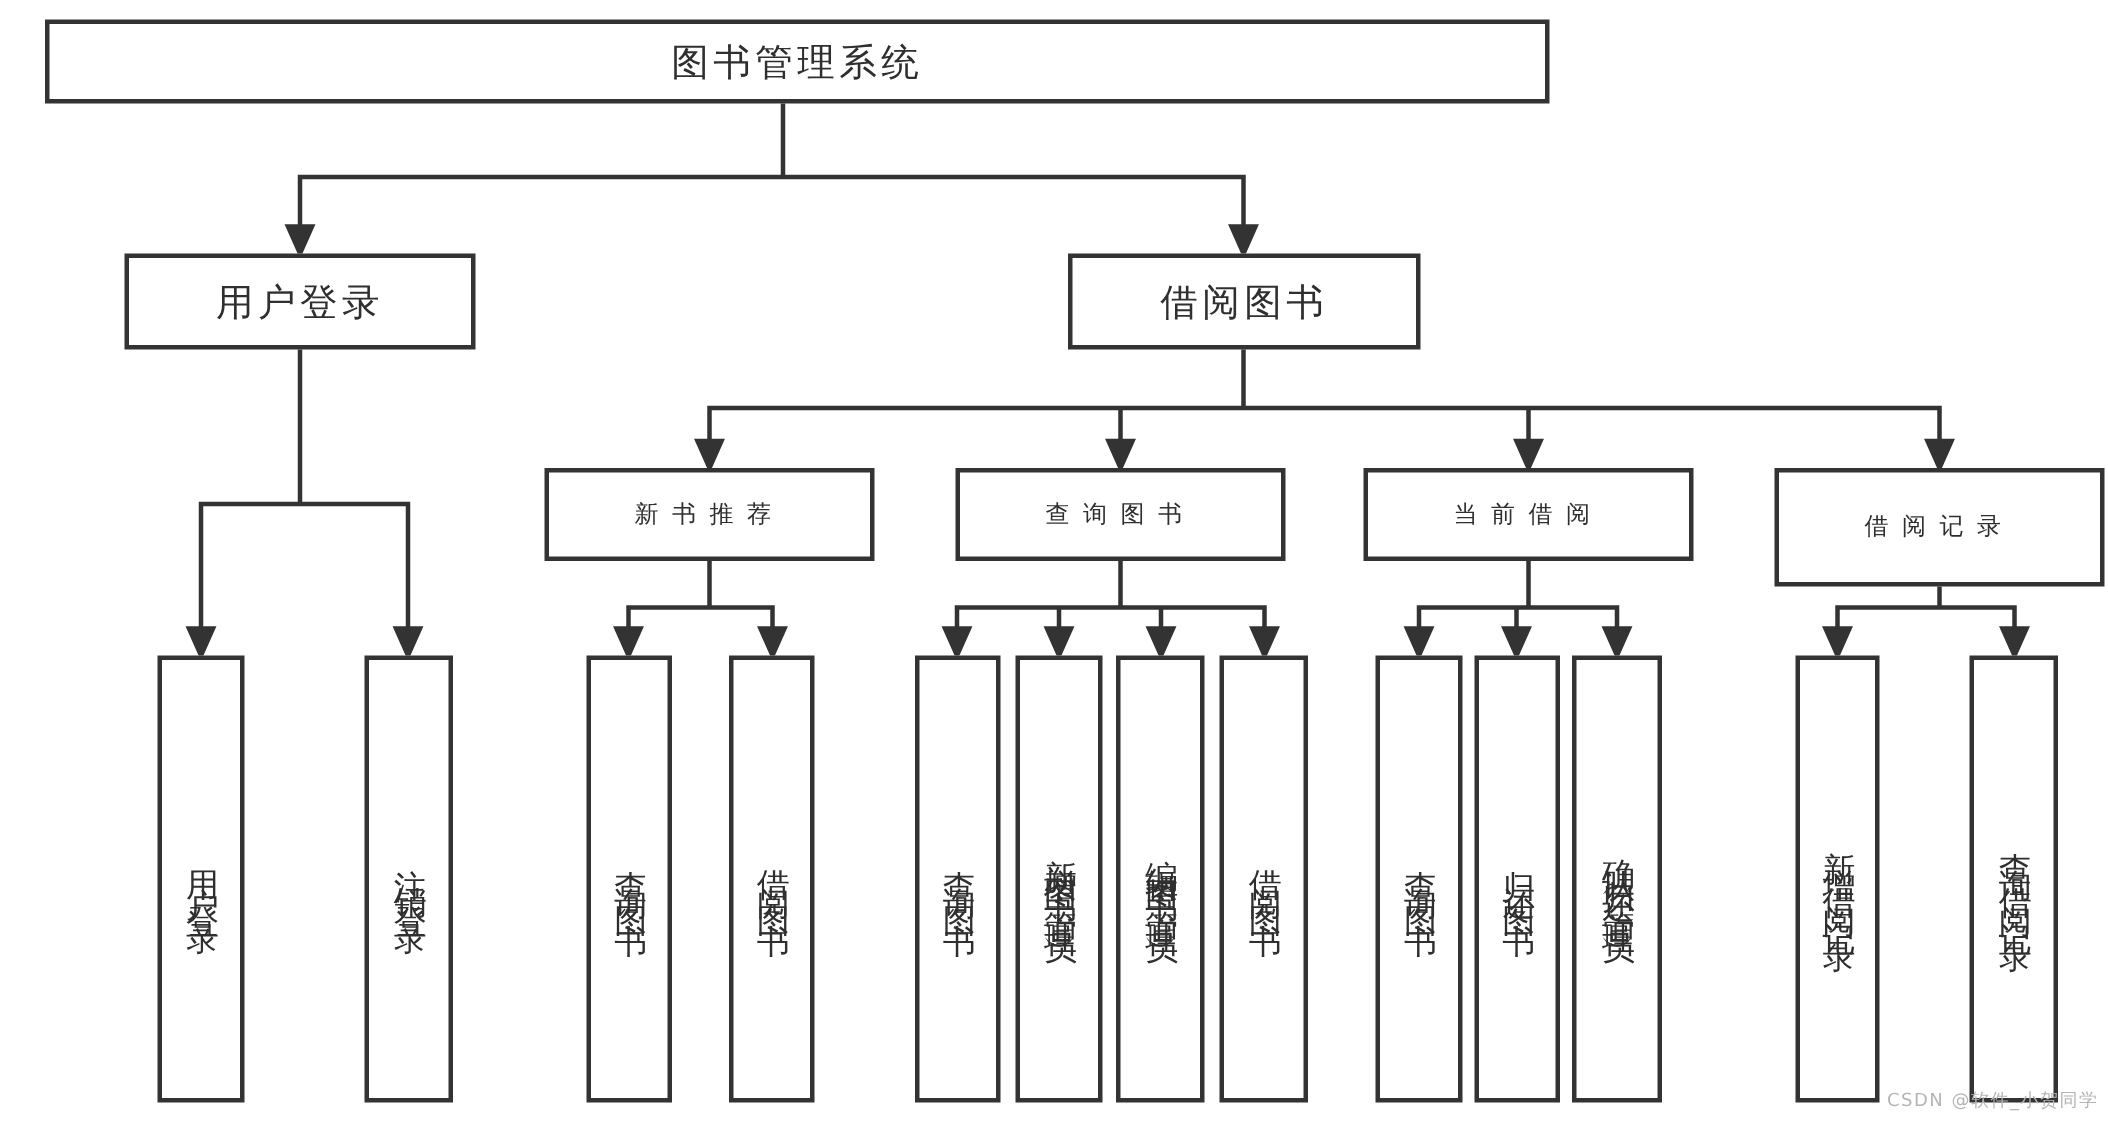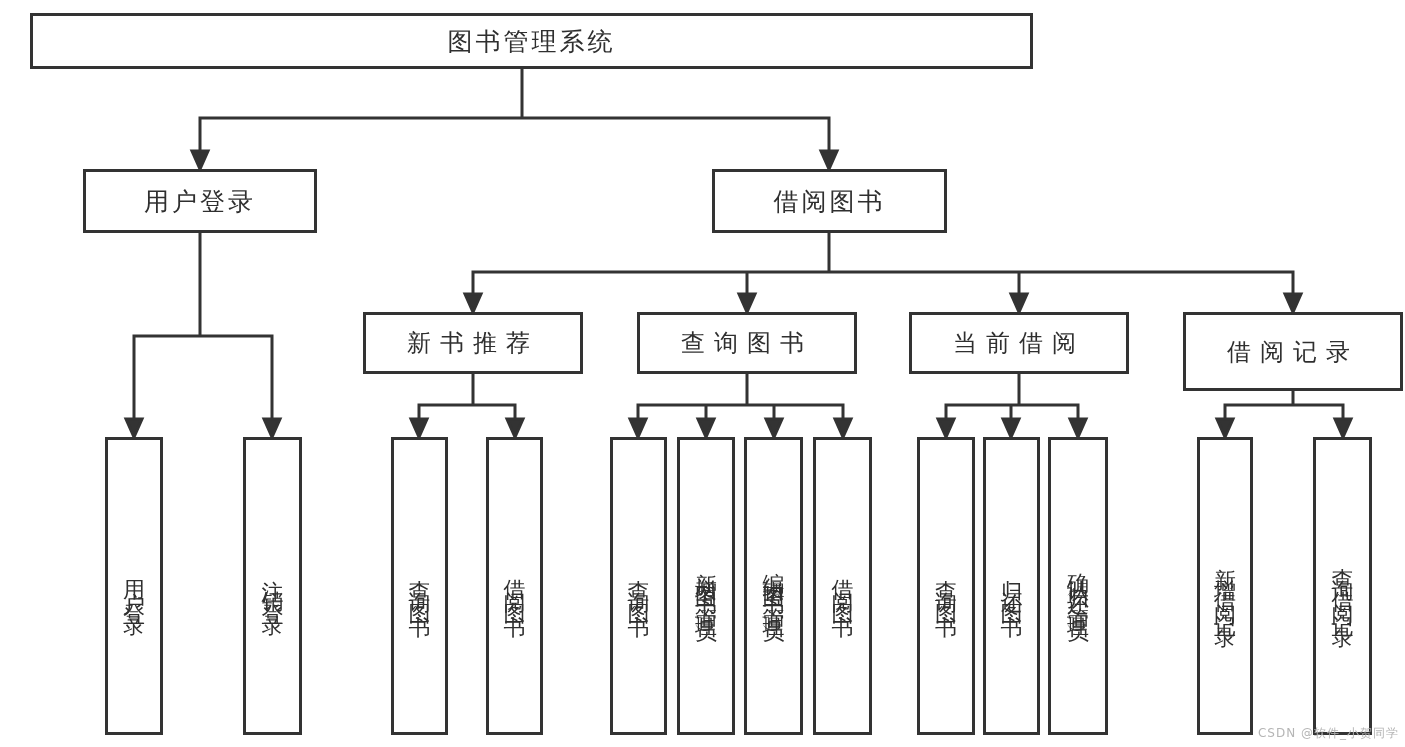--- a/index.html
+++ b/index.html
@@ -13,21 +13,21 @@
   #wires{position:absolute;left:0;top:0;width:1405px;height:747px;}
   .node{
     position:absolute;
     box-sizing:border-box;
     background:#ffffff;
     border:3px solid #333333;
     display:flex;align-items:center;justify-content:center;
     color:#2f2f2f;
   }
   .h-label{font-size:25px;letter-spacing:3px;white-space:nowrap;}
-  .l2 .h-label{font-size:24px;letter-spacing:9px;}
+  .l2 .h-label{font-size:16px;letter-spacing:9px;}
   .leaf span{
     writing-mode:vertical-rl;
     text-orientation:mixed;
     font-size:22px;
     letter-spacing:12px;
     white-space:nowrap;
   }
   .leaf.long span{letter-spacing:7px;}
   #watermark{
     position:absolute;

